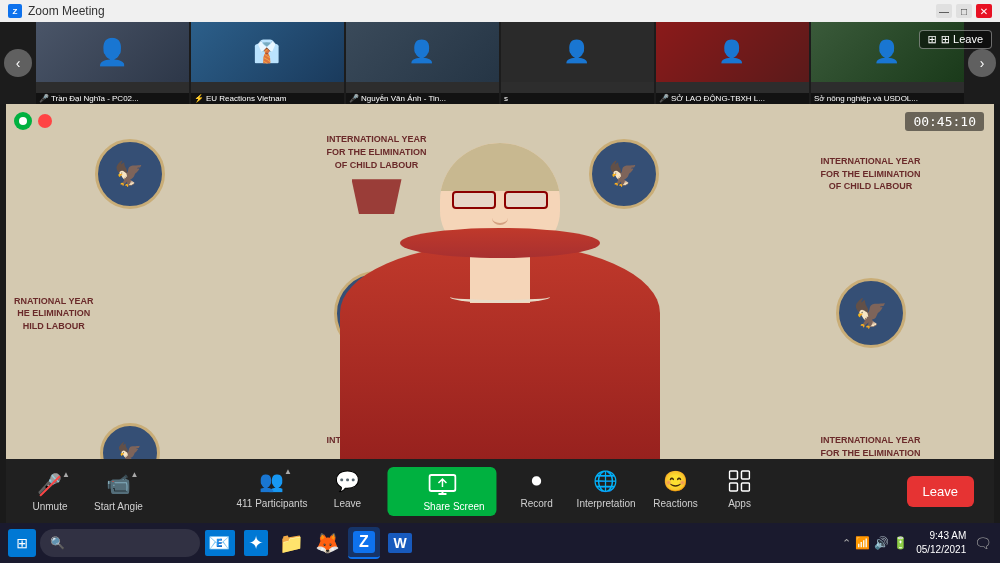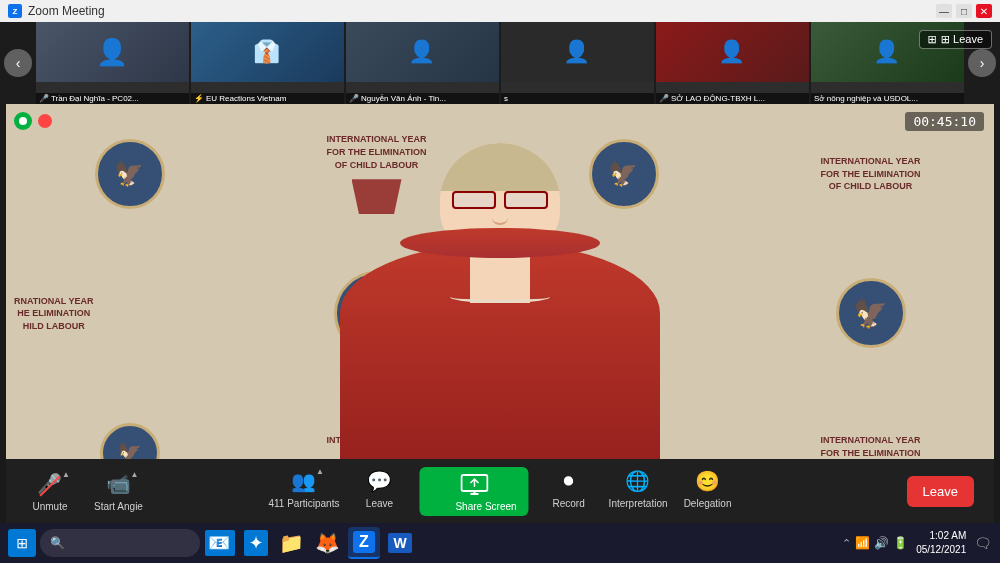--- a/index.html
+++ b/index.html
@@ -714,23 +714,34 @@
         <span class="tb-btn-label">Record</span>
       </div>
 
       <div class="tb-btn">
         <div class="tb-btn-icon">🌐</div>
         <span class="tb-btn-label">Interpretation</span>
       </div>
 
       <div class="tb-btn">
         <div class="tb-btn-icon">😊</div>
-        <span class="tb-btn-label">Delegation</span>
-      </div>
-
+        <span class="tb-btn-label">Reactions</span>
+      </div>
+
+      <div class="tb-btn">
+        <div class="tb-btn-icon">
+          <svg width="22" height="22" viewBox="0 0 22 22" fill="none">
+            <rect x="1" y="1" width="8" height="8" rx="1" stroke="white" stroke-width="1.5"></rect>
+            <rect x="13" y="1" width="8" height="8" rx="1" stroke="white" stroke-width="1.5"></rect>
+            <rect x="1" y="13" width="8" height="8" rx="1" stroke="white" stroke-width="1.5"></rect>
+            <rect x="13" y="13" width="8" height="8" rx="1" stroke="white" stroke-width="1.5"></rect>
+          </svg>
+        </div>
+        <span class="tb-btn-label">Apps</span>
+      </div>
     </div>
 
     <div class="toolbar-right">
       <button class="leave-btn">Leave</button>
     </div>
 
   </div>
 </div>
 
 <div class="taskbar">
@@ -760,18 +771,18 @@
   </div>
 
   <div class="taskbar-right">
     <div class="system-tray">
       <span style="font-size:11px; color:#aaa;">⌃</span>
       <span style="font-size:12px;">📶</span>
       <span style="font-size:12px;">🔊</span>
       <span style="font-size:12px;">🔋</span>
     </div>
     <div class="clock">
-      <div>1:02 AM</div>
+      <div>9:43 AM</div>
       <div>05/12/2021</div>
     </div>
     <span style="font-size:14px; color:#aaa;">🗨</span>
   </div>
 </div>
 
 </body></html>

